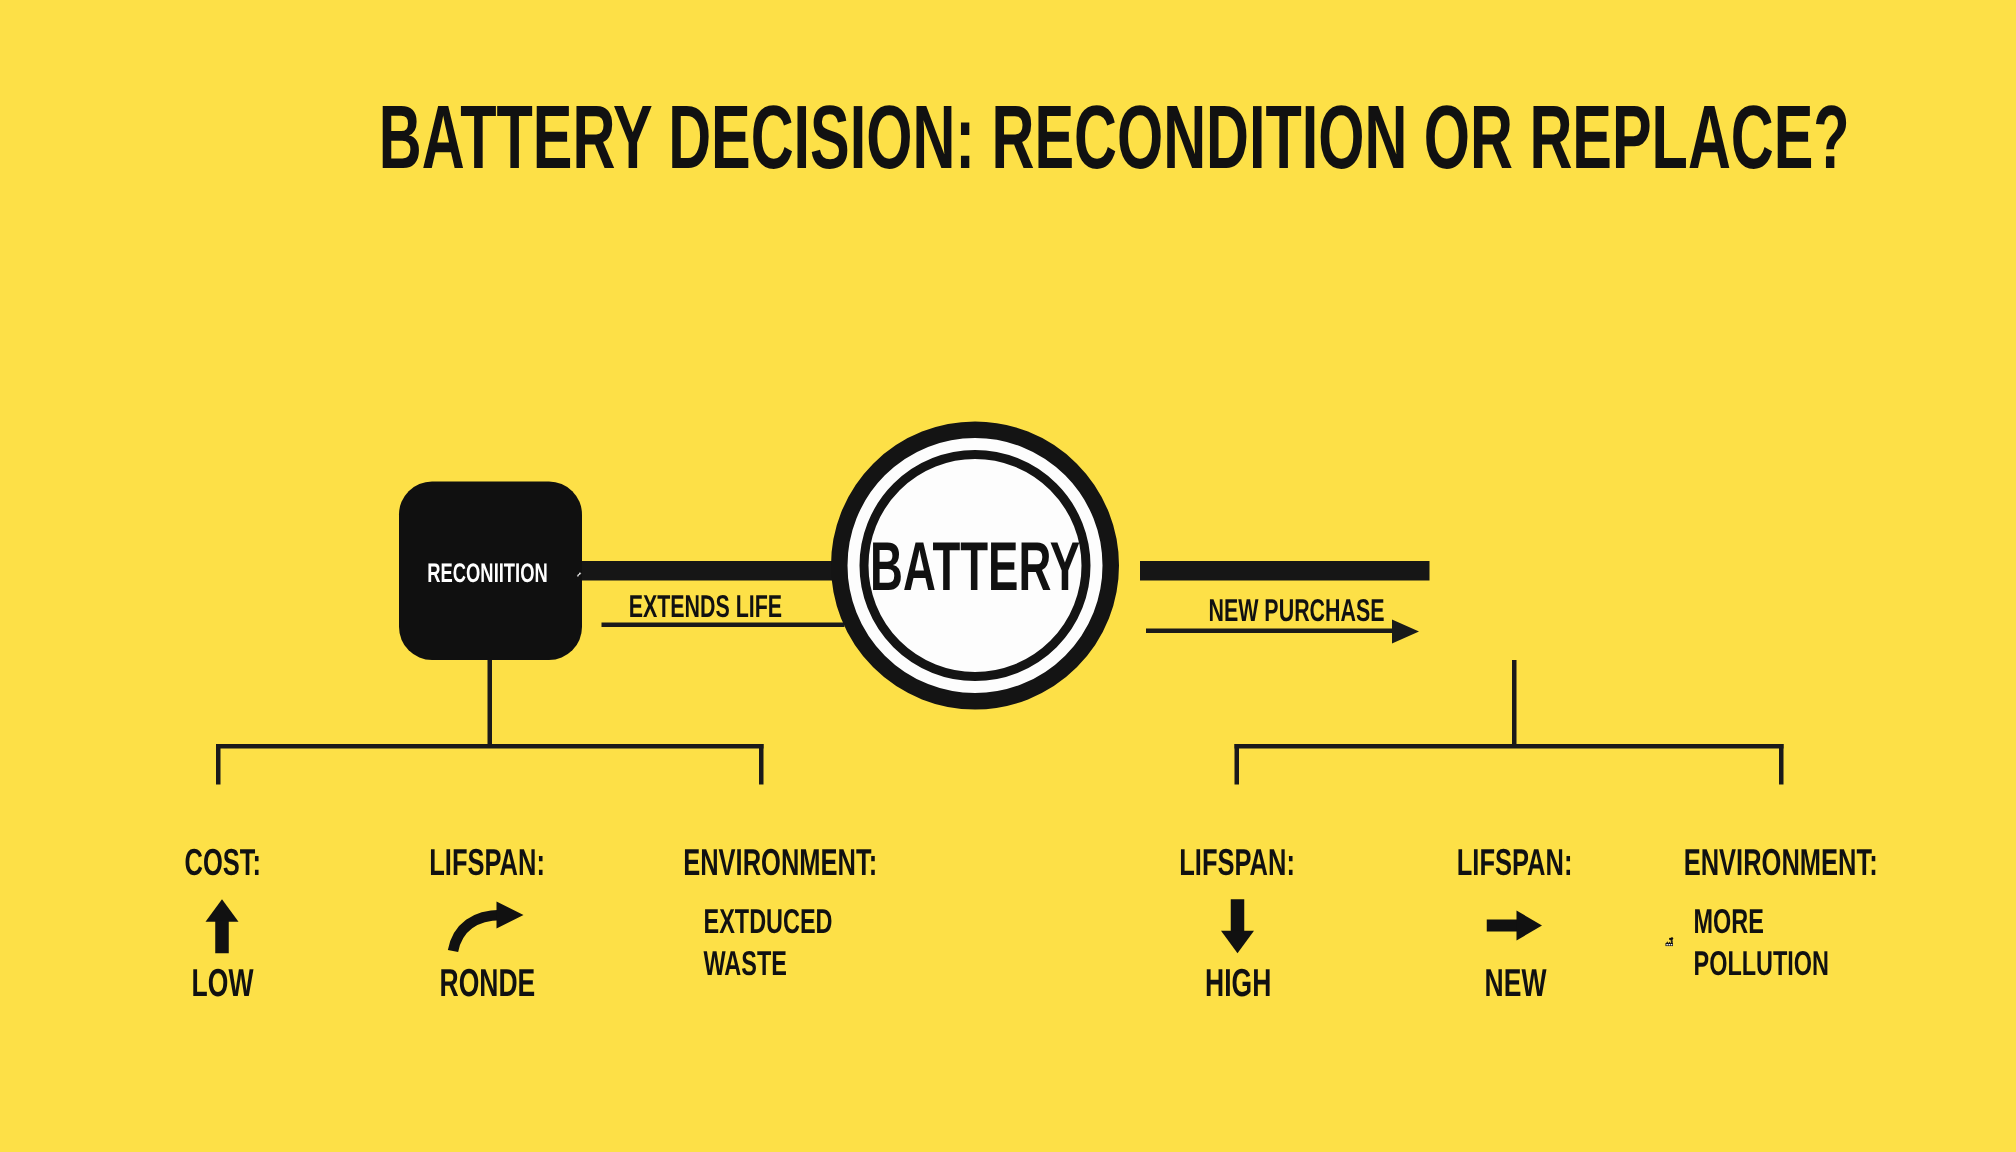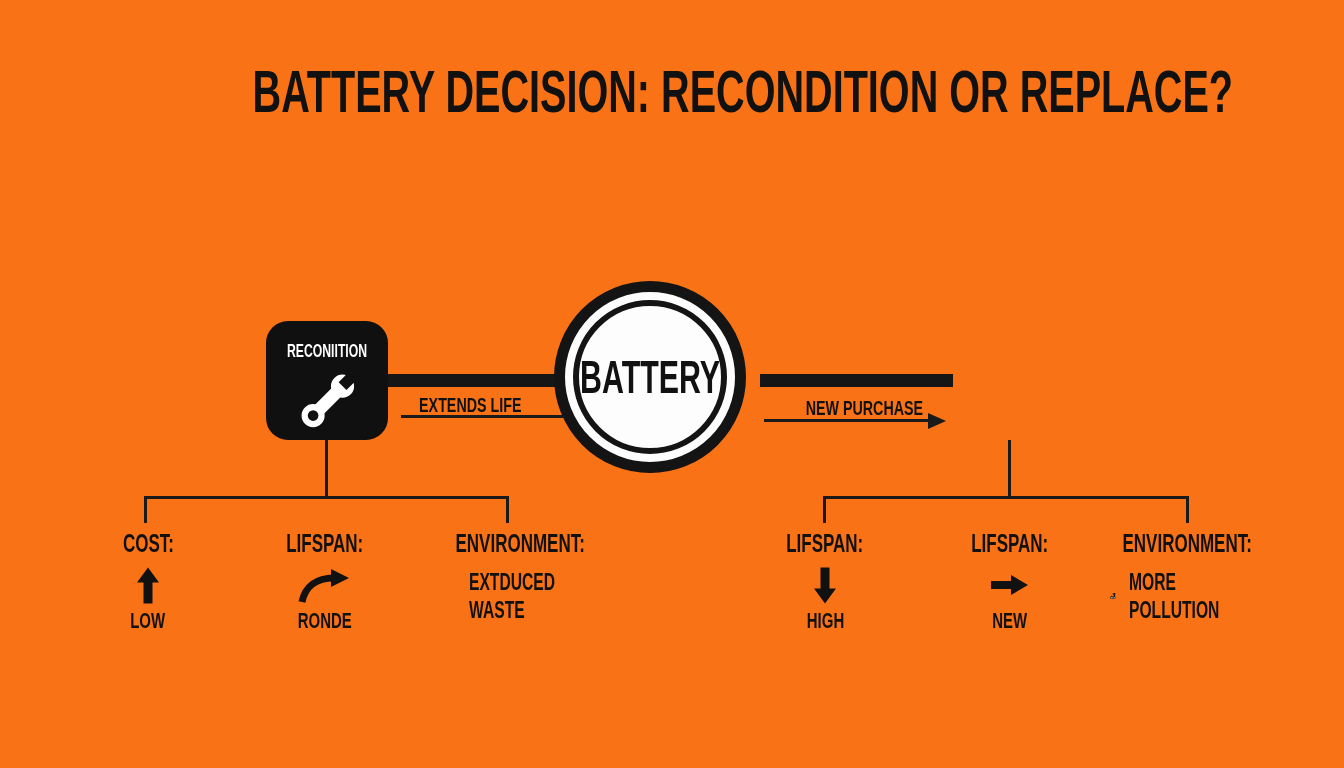--- a/index.html
+++ b/index.html
@@ -1,31 +1,31 @@
 <!DOCTYPE html>
 <html><head>
 <meta charset="utf-8">
 <style>
   html,body { margin:0; padding:0; background:#e8e8e8; }
   .canvas {
     position:relative; width:1344px; height:768px; overflow:hidden;
-    background:#f97316;
+    background:#fde047;
     font-family:"Liberation Sans", sans-serif;
     font-weight:700; color:#111111;
   }
   .abs { position:absolute; }
   .cond { display:inline-block; white-space:nowrap; transform:scaleX(0.68); transform-origin:center center; }
   .cond-left { transform-origin:left center; }
 
   .title-wrap { left:0; right:0; top:62px; text-align:center; }
   .title-text { font-size:60px; line-height:1; letter-spacing:0; }
 
   .node-box {
     background:#101010; border-radius:22px; box-sizing:border-box;
-    display:flex; flex-direction:column; align-items:center; padding-top:20px;
+    display:flex; align-items:center; padding-top:4px;
     color:#ffffff;
   }
   .node-box-label { font-size:19px; line-height:1.2; }
 
   .circle-outer {
     left:554px; top:281px; width:192px; height:192px; box-sizing:border-box;
     border:11px solid #141414; border-radius:50%; background:#fdfdfd;
   }
   .circle-inner {
     position:absolute; inset:8px; border:6px solid #141414; border-radius:50%;
@@ -33,23 +33,23 @@
   }
   .circle-label { font-size:46px; }
 
   .bar-thick { height:13px; background:#161616; top:374px; }
   .line-thin { height:3px; background:#1a1a1a; }
   .arrow-label { font-size:21px; text-align:center; }
 
   .vline { width:3px; background:#1a1a1a; }
 
   .col { text-align:center; }
-  .col-header { font-size:25px; line-height:1; }
+  .col-header { font-size:25px; line-height:1;margin-top:32px; }
   .col-icon { margin-top:9px; height:40px; display:flex; align-items:center; justify-content:center; }
-  .col-value { font-size:22px; line-height:1; margin-top:5px; }
+  .col-value { font-size:26px; line-height:1; margin-top:5px; }
   .env-row { display:flex; align-items:center; margin-top:12px; }
   .two-line { font-size:23px; line-height:28px; text-align:left; }
 
   .arrowhead-right {
     width:0; height:0;
     border-top:8px solid transparent; border-bottom:8px solid transparent;
     border-left:18px solid #1a1a1a;
   }
 </style>
 </head>

